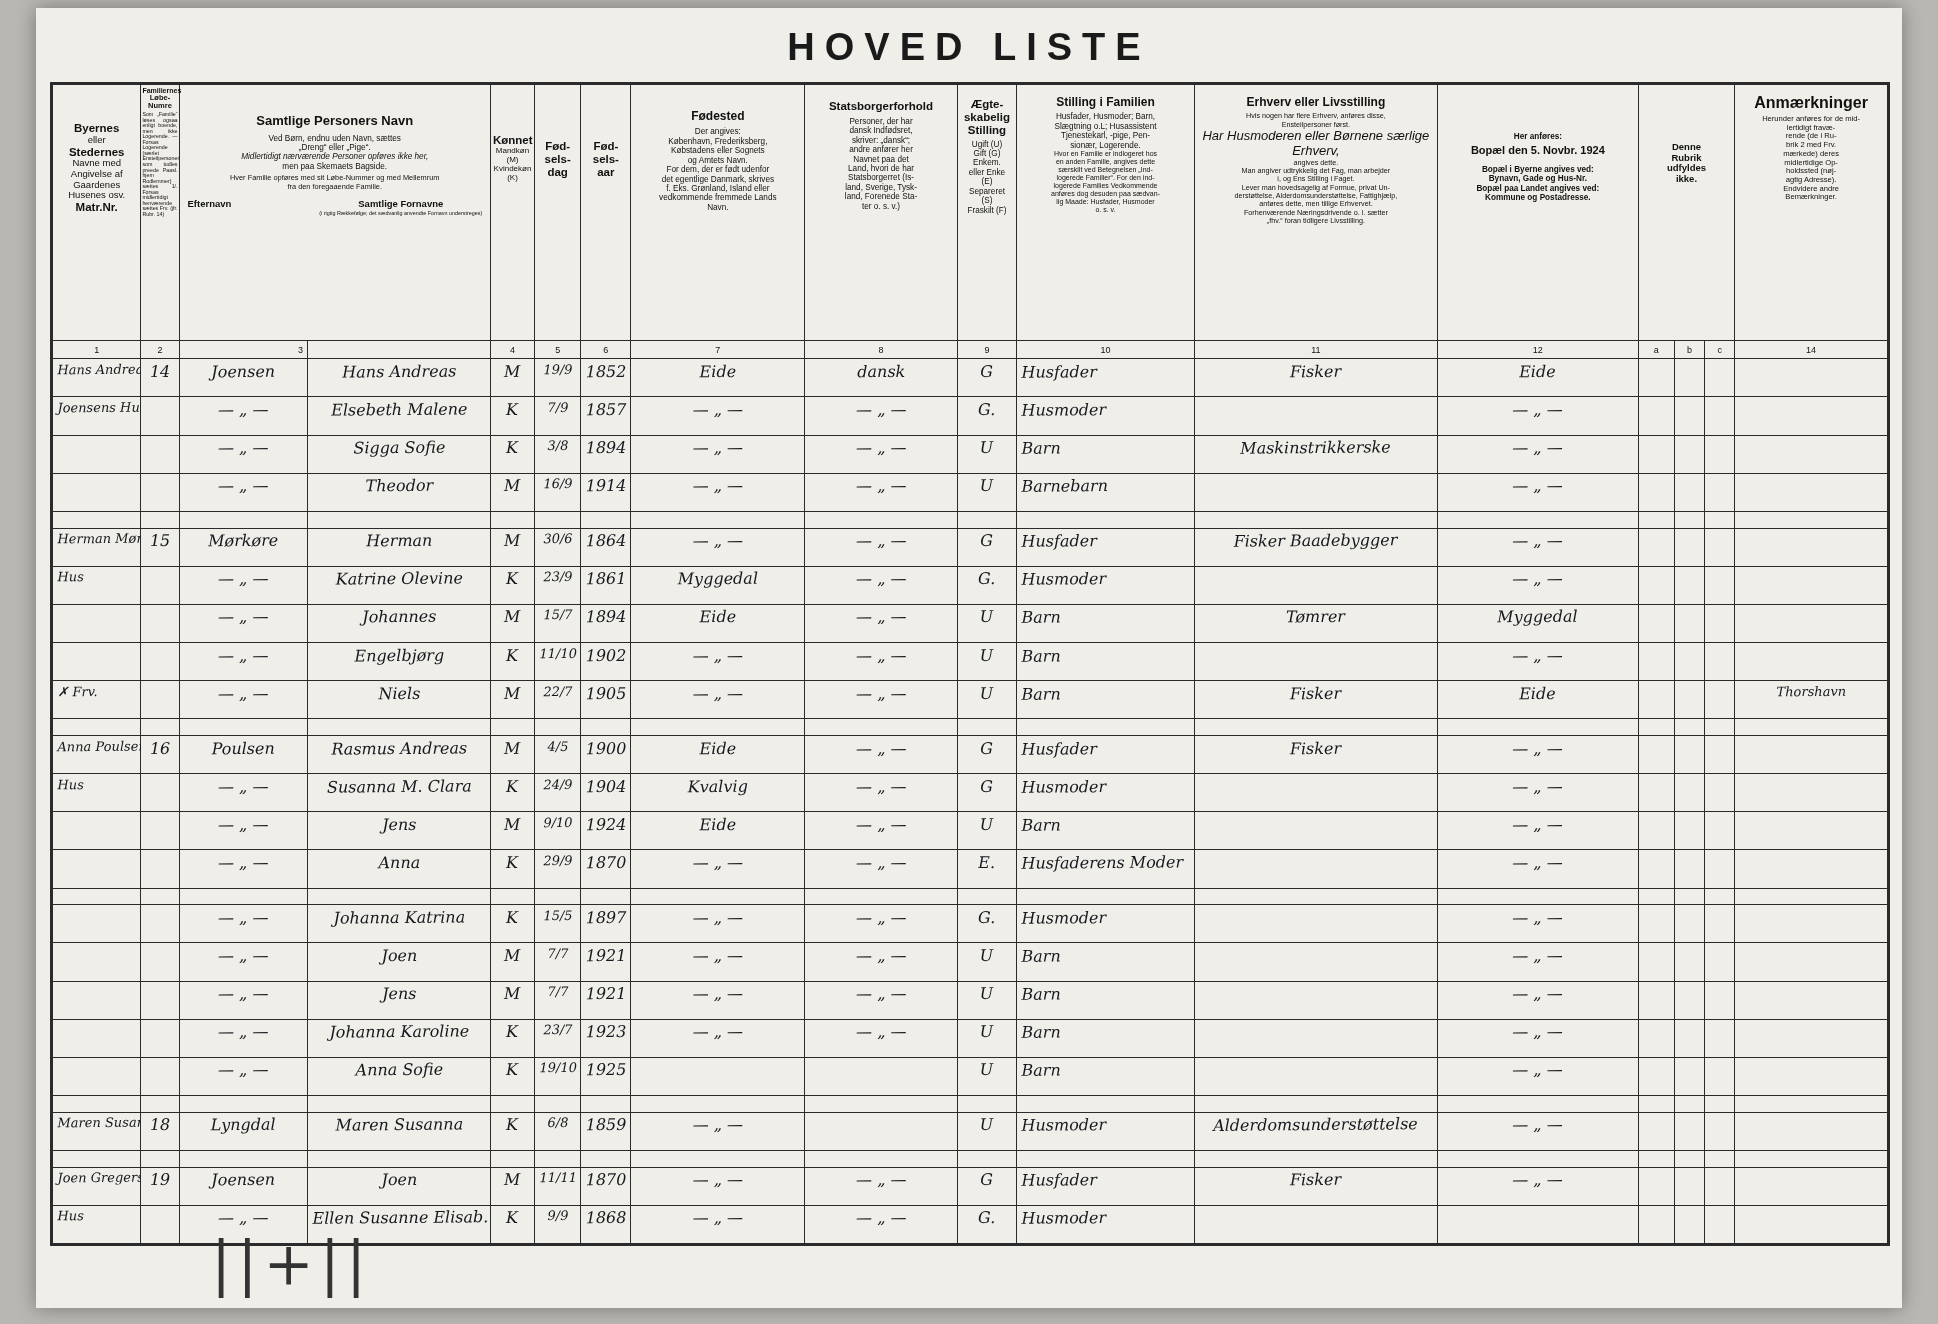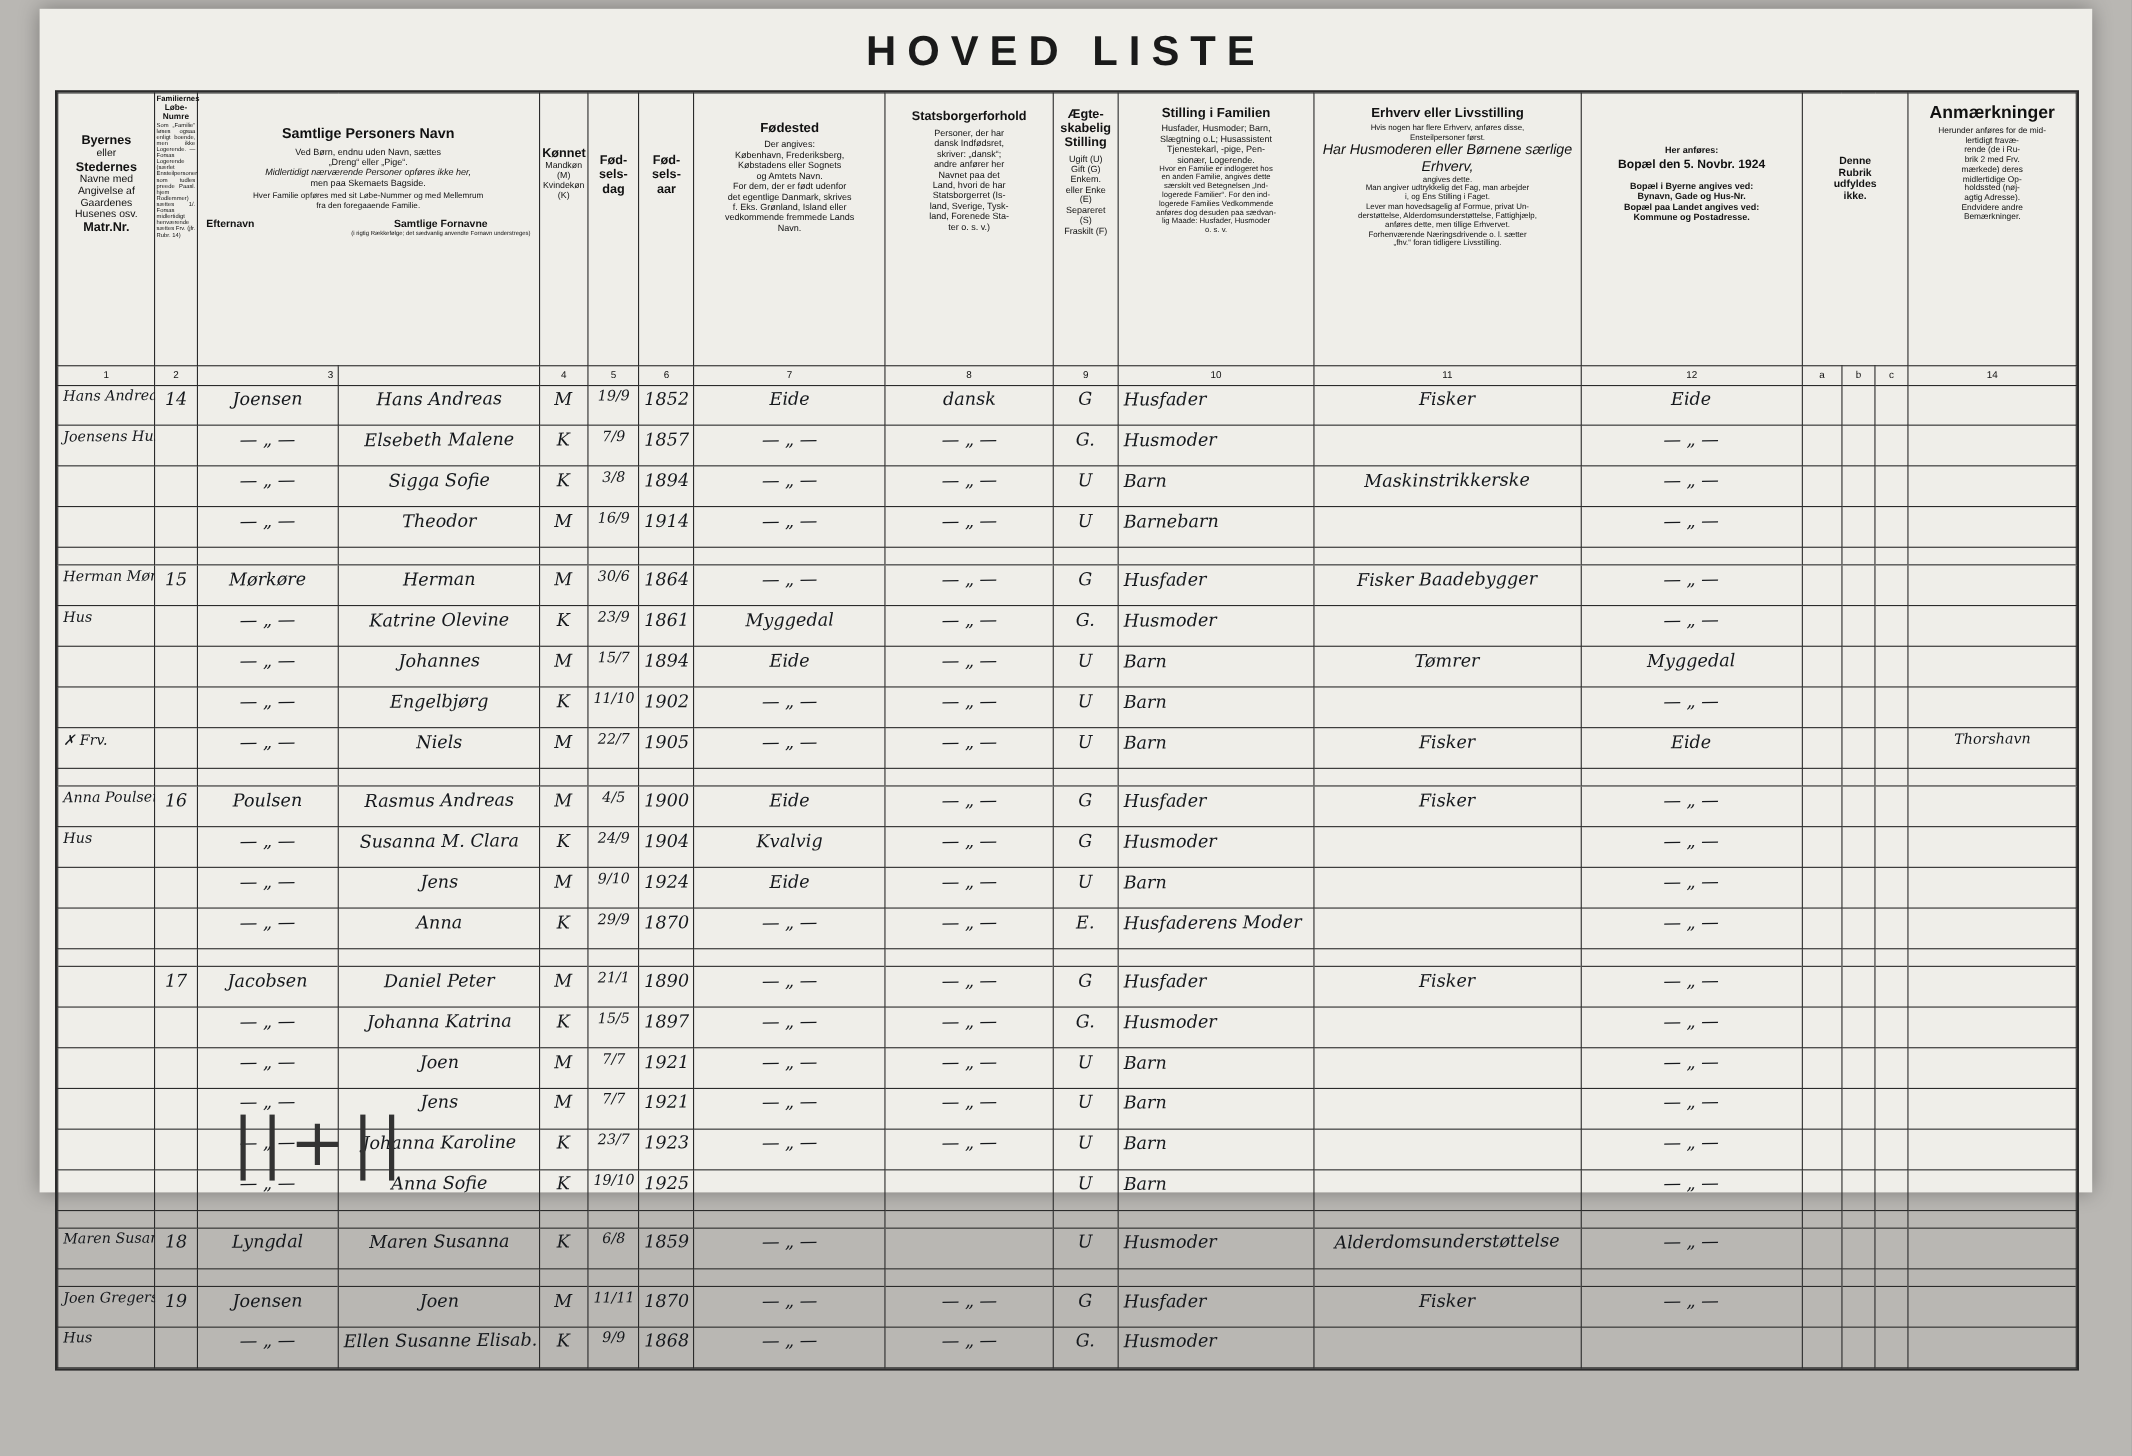--- a/index.html
+++ b/index.html
@@ -1,18 +1,18 @@
 <!DOCTYPE html>
 <html><head>
 <meta charset="utf-8">
 <style>
   html,body{margin:0;padding:0;background:#9c9c9c;}
   body{width:1938px;height:1324px;font-family:"Liberation Sans",sans-serif;}
   .page{position:relative;width:1938px;height:1324px;background:#b9b7b3;overflow:hidden;}
-  .sheet{position:absolute;left:36px;top:8px;width:1866px;height:1076px;background:#efeee9;
+  .sheet{position:absolute;left:36px;top:8px;width:1866px;height:1300px;background:#efeee9;
          box-shadow:0 0 18px rgba(0,0,0,.35);}
   .title{position:absolute;left:0;top:18px;width:1866px;text-align:center;
          font-size:38px;letter-spacing:10px;font-weight:bold;color:#1a1a1a;}
   .grid{position:absolute;left:14px;top:74px;width:1836px;height:1160px;border:2px solid #2b2b2b;}
   table{border-collapse:collapse;width:100%;height:100%;table-layout:fixed;}
   td,th{border:1px solid #2b2b2b;vertical-align:top;padding:0;}
   .hdr{font-size:9.5px;line-height:1.12;text-align:center;color:#111;padding:3px 2px;}
   .hdr b{font-size:11.5px;}
   .hdr .big{font-size:13px;font-weight:bold;}
   .hdr .med{font-size:11px;font-weight:bold;}
@@ -541,39 +541,20 @@
               <td></td>
               <td></td>
               <td></td>
               <td></td>
               <td></td>
               <td></td>
               <td></td>
             </tr>
             <tr>
               <td class="cell hand sm"></td>
-              <td class="cell hand c">17</td>
-              <td class="cell hand c">Jacobsen</td>
-              <td class="cell hand c">Daniel Peter</td>
-              <td class="cell hand c">M</td>
-              <td class="cell hand c sm">21/1</td>
-              <td class="cell hand c">1890</td>
-              <td class="cell hand c">— „ —</td>
-              <td class="cell hand c">— „ —</td>
-              <td class="cell hand c">G</td>
-              <td class="cell hand">Husfader</td>
-              <td class="cell hand c">Fisker</td>
-              <td class="cell hand c">— „ —</td>
-              <td class="cell "></td>
-              <td class="cell "></td>
-              <td class="cell "></td>
-              <td class="cell hand c sm"></td>
-            </tr>
-            <tr>
-              <td class="cell hand sm"></td>
               <td class="cell hand c"></td>
               <td class="cell hand c">— „ —</td>
               <td class="cell hand c">Johanna Katrina</td>
               <td class="cell hand c">K</td>
               <td class="cell hand c sm">15/5</td>
               <td class="cell hand c">1897</td>
               <td class="cell hand c">— „ —</td>
               <td class="cell hand c">— „ —</td>
               <td class="cell hand c">G.</td>
               <td class="cell hand">Husmoder</td>

